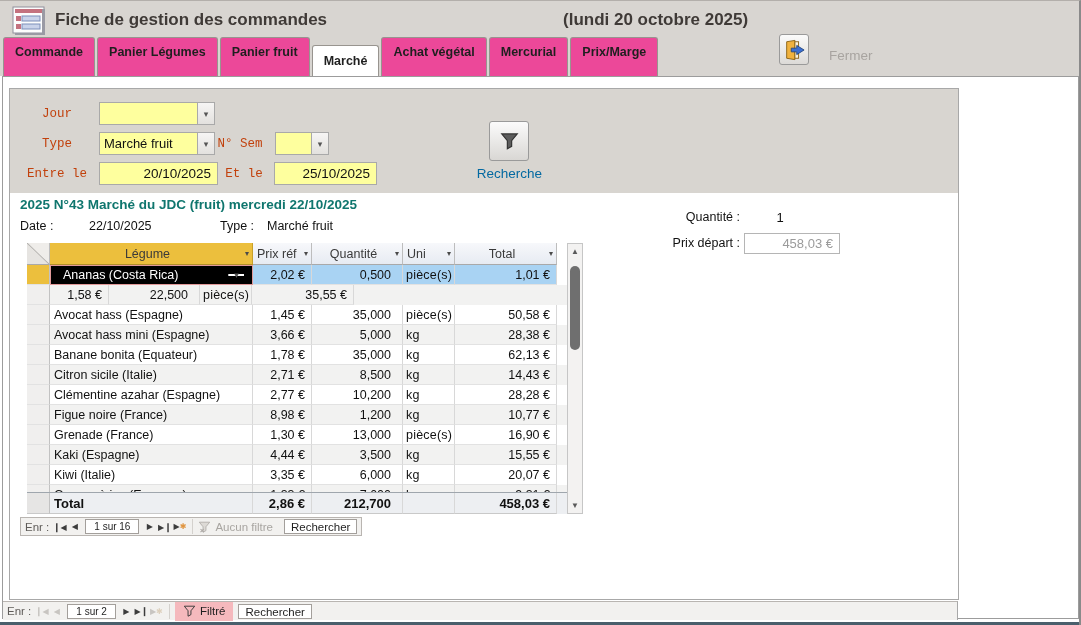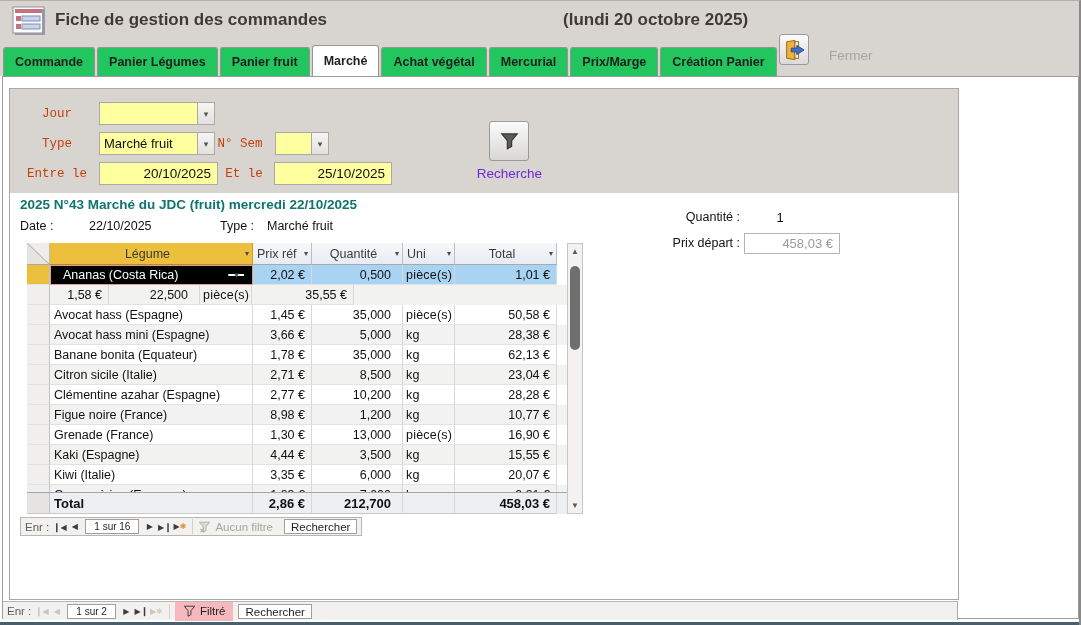--- a/index.html
+++ b/index.html
@@ -5,21 +5,21 @@
   * { margin:0; padding:0; box-sizing:border-box; }
   body { background:#fff; font-family:"Liberation Sans", sans-serif; }
   #window { position:relative; width:1081px; height:625px; background:#fff; overflow:hidden;
             border-top:1px solid #b3afab; border-right:2px solid #8a8a8a; }
   
   #header { position:absolute; left:0; top:0; width:100%; height:75px; background:#d8d5d1; }
   #form-icon { position:absolute; left:12px; top:5px; width:34px; height:29px; }
   #title { position:absolute; left:55px; top:9px; font-size:17px; font-weight:bold; color:#3f3a37; }
   #header-date { position:absolute; left:563px; top:9px; font-size:17px; font-weight:bold; color:#3f3a37; }
   #tab-bar { position:absolute; left:3px; bottom:0; display:flex; align-items:flex-end; z-index:2; }
-  .tab { height:29px; line-height:28px; padding:0 11px; margin-right:2px; background:#22c55e;
+  .tab { height:39px; line-height:28px; padding:0 11px; margin-right:2px; background:#ec4899;
          border:1px solid #98948f; border-bottom:none; border-radius:3px 3px 0 0;
          font-size:12.5px; font-weight:bold; color:#1f1f1f; white-space:nowrap; }
   .tab.active { background:#fff; height:31px; line-height:30px; position:relative; z-index:4; }
   #close-btn { position:absolute; left:779px; top:33px; width:30px; height:31px;
                background:linear-gradient(#fbfbfb,#dcdad7); border:1px solid #9a9a9a; border-radius:3px;
                display:flex; align-items:center; justify-content:center; z-index:3; }
   #close-label { position:absolute; left:829px; top:47px; font-size:13.5px; color:#a8a4a0; }
   
   #page { position:absolute; left:2px; top:75px; width:1077px; height:543px; background:#fff;
           border:1px solid #9c9c9c; z-index:1; }
@@ -30,21 +30,21 @@
   .flabel { position:absolute; font-size:12.5px; color:#c2410c; text-align:center;font-family:Liberation Mono, monospace; }
   .yfield { position:absolute; background:#feff9e; border:1px solid #a9a9a9; display:flex; align-items:center;
             font-size:13px; color:#111; }
   .yfield.date { justify-content:flex-end; padding-right:6px; font-size:13.5px; }
   .combo-btn { margin-left:auto; width:17px; align-self:stretch; background:linear-gradient(#f6f5f4,#e3e1de);
                border-left:1px solid #a9a9a9; color:#555; font-size:9px; display:flex; align-items:center; justify-content:center; }
   .yfield > .val { padding-left:4px; }
   #search-btn { position:absolute; left:479px; top:32px; width:40px; height:40px;
                 background:linear-gradient(#fbfbfb,#d9d7d4); border:1px solid #9a9a9a; border-radius:3px;
                 display:flex; align-items:center; justify-content:center; }
-  #search-label { position:absolute; left:452px; top:77px; width:95px; text-align:center; font-size:13.5px; color:#6d28d9; }
+  #search-label { position:absolute; left:452px; top:77px; width:95px; text-align:center; font-size:13.5px; color:#0369a1; }
   
   #detail-heading { position:absolute; left:10px; top:108px; font-size:13.5px; font-weight:bold; color:#0f766e; }
   .dtext { position:absolute; font-size:12.5px; color:#111; }
   #price-box { position:absolute; left:734px; top:144px; width:96px; height:21px; border:1px solid #b5b5b5;
                display:flex; align-items:center; justify-content:flex-end; padding-right:6px;
                font-size:13px; color:#9b9b9b; background:#fff; }
   
   #dtable { position:absolute; left:17px; top:154px; width:556px; }
   .dhead { display:flex; height:22px; }
   .hc { border-right:1px solid #bdbdbd; border-bottom:1px solid #a9a9a9;
@@ -124,21 +124,20 @@
     <div id="title">Fiche de gestion des commandes</div>
     <div id="header-date">(lundi 20 octobre 2025)</div>
     <div id="tab-bar">
         <div class="tab">Commande</div>
         <div class="tab">Panier Légumes</div>
         <div class="tab">Panier fruit</div>
         <div class="tab active">Marché</div>
         <div class="tab">Achat végétal</div>
         <div class="tab">Mercurial</div>
         <div class="tab">Prix/Marge</div>
-        <div class="tab">Création Panier</div>
       </div>
   </div>
 
   <div id="close-btn">
     <svg width="22" height="22" viewBox="0 0 24 24">
       <path d="M4 3 L13 1.5 L13 22.5 L4 21 Z" fill="#f0b23f" stroke="#8a6114"></path>
       <rect x="13" y="3" width="4" height="18" fill="#fdf3dc" stroke="#8a6114"></rect>
       <path d="M23 12 L15 7 L15 10 L9 10 L9 14 L15 14 L15 17 Z" fill="#3b6fd4" stroke="#24477e"></path>
     </svg>
   </div>
@@ -162,21 +161,21 @@
         </div>
         <div class="flabel" style="left:200px; top:48px; width:60px;">N° Sem</div>
         <div class="yfield" style="left:265px; top:43px; width:54px; height:23px;">
           <span class="val"></span>
           <span class="combo-btn">▾</span>
         </div>
 
         <div class="flabel" style="left:10px; top:78px; width:74px;">Entre le</div>
         <div class="yfield date" style="left:89px; top:73px; width:119px; height:23px;">20/10/2025</div>
         <div class="flabel" style="left:213px; top:78px; width:42px;">Et le</div>
-        <div class="yfield date" style="left:264px; top:73px; width:118px; height:23px;">25/10/2025</div>
+        <div class="yfield date" style="left:264px; top:73px; width:103px; height:23px;">25/10/2025</div>
 
         <div id="search-btn">
           <svg width="19" height="18" viewBox="0 0 16 15">
             <path d="M1.5 1.5 h13 L9.8 7.2 V12 l-3.6 2 V7.2 Z" fill="#5c5c5c" stroke="#333" stroke-width="1"></path>
           </svg>
         </div>
         <div id="search-label">Recherche</div>
       </div>
 
       <div id="detail-heading">2025 N°43 Marché du JDC (fruit) mercredi 22/10/2025</div>
@@ -312,21 +311,21 @@
               <div class="dc c-prix">
                 <span>2,71 €</span>
               </div>
               <div class="dc c-qte">
                 <span>8,500</span>
               </div>
               <div class="dc c-uni">
                 <span>kg</span>
               </div>
               <div class="dc c-tot">
-                <span>23,04 €</span>
+                <span>14,43 €</span>
               </div>
             </div>
             <div class="drow">
               <div class="dc c-sel"></div>
               <div class="dc c-leg">
                 <span>Clémentine azahar (Espagne)</span>
               </div>
               <div class="dc c-prix">
                 <span>2,77 €</span>
               </div>

